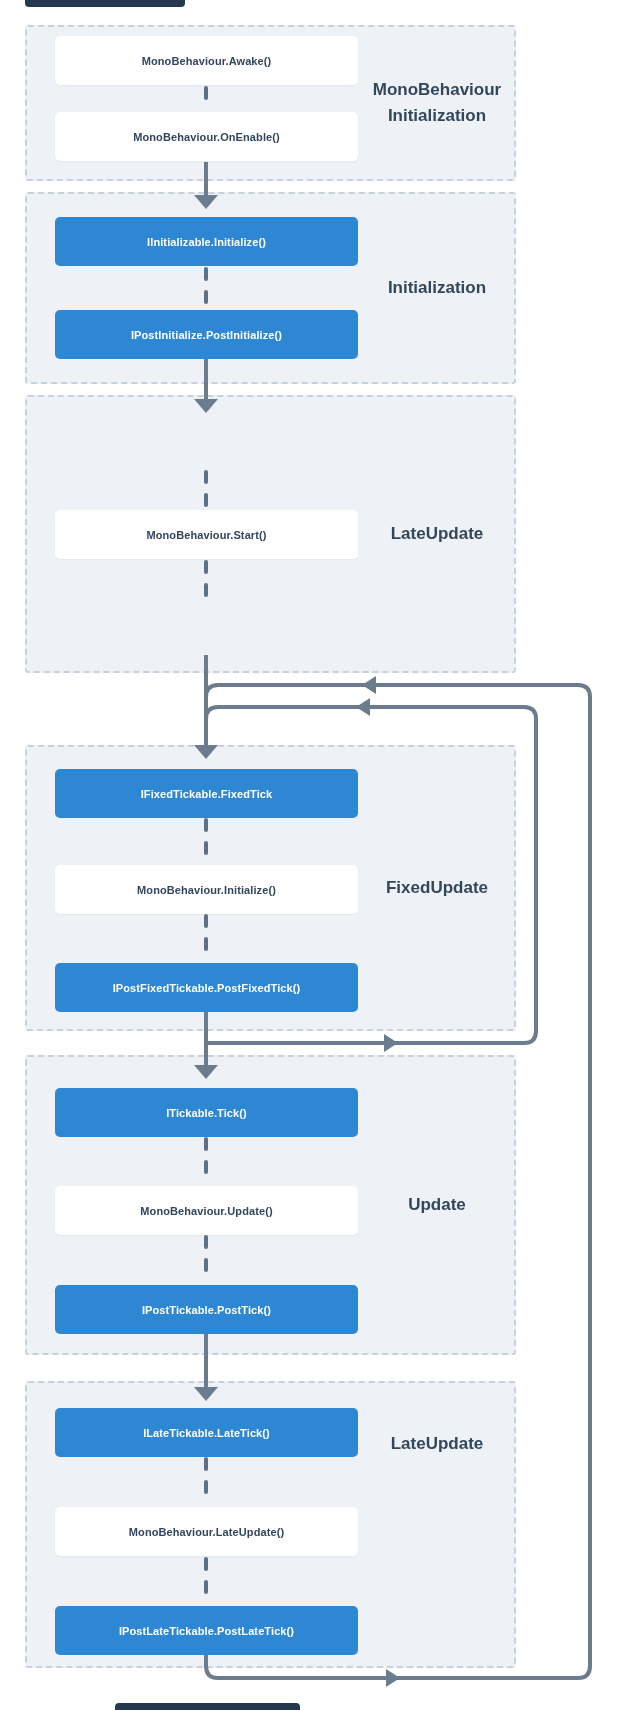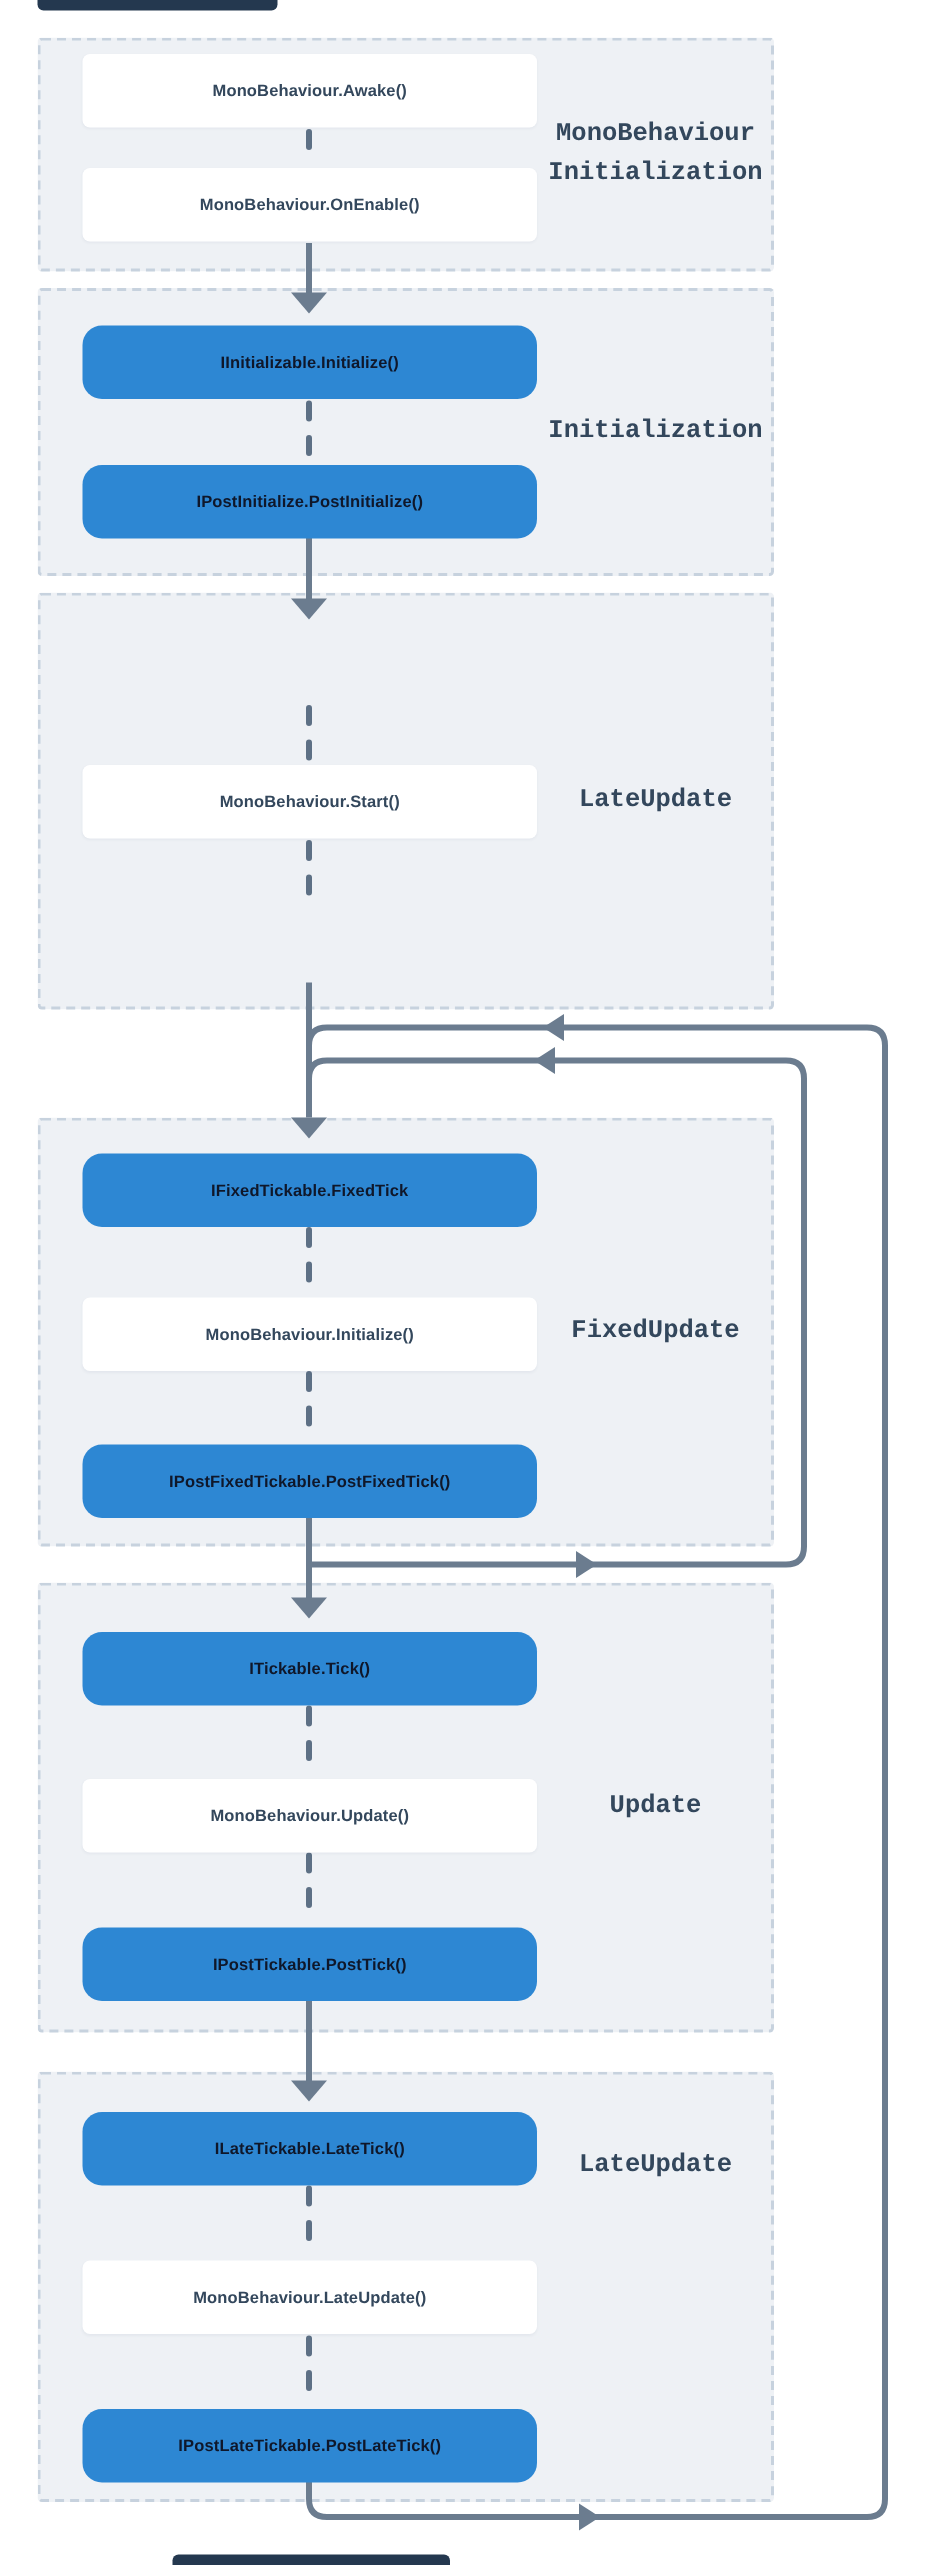--- a/index.html
+++ b/index.html
@@ -17,29 +17,28 @@
   #flow-svg{position:absolute;left:0;top:0;z-index:2;pointer-events:none;}
 
   .node{
     position:absolute;left:55px;width:303px;height:49px;
     border-radius:5px;
     display:flex;align-items:center;justify-content:center;
     font-size:11px;font-weight:700;letter-spacing:.1px;
     z-index:3;box-sizing:border-box;
   }
   .node.white{background:#ffffff;color:#33475c;box-shadow:0 1px 2px rgba(40,60,90,.05);}
-  .node.blue{background:#2d87d3;color:#0f172a;border-radius:13px;}
+  .node.blue{background:#2d87d3;color:#ffffff;}
 
   .section-label{
     position:absolute;left:358px;width:158px;
     transform:translateY(-50%);
     text-align:center;
     color:#33475c;font-size:17px;font-weight:700;line-height:26px;
     z-index:3;
-    font-family:Liberation Mono, monospace;
   }
   .clipped-navy{
     position:absolute;background:#24384f;height:7px;z-index:3;
   }
   #clipped-top{left:25px;top:0;width:160px;border-radius:0 0 4px 4px;}
   #clipped-bottom{left:115px;top:1703px;width:185px;border-radius:4px 4px 0 0;}
 </style>
 </head>
 <body>
 

